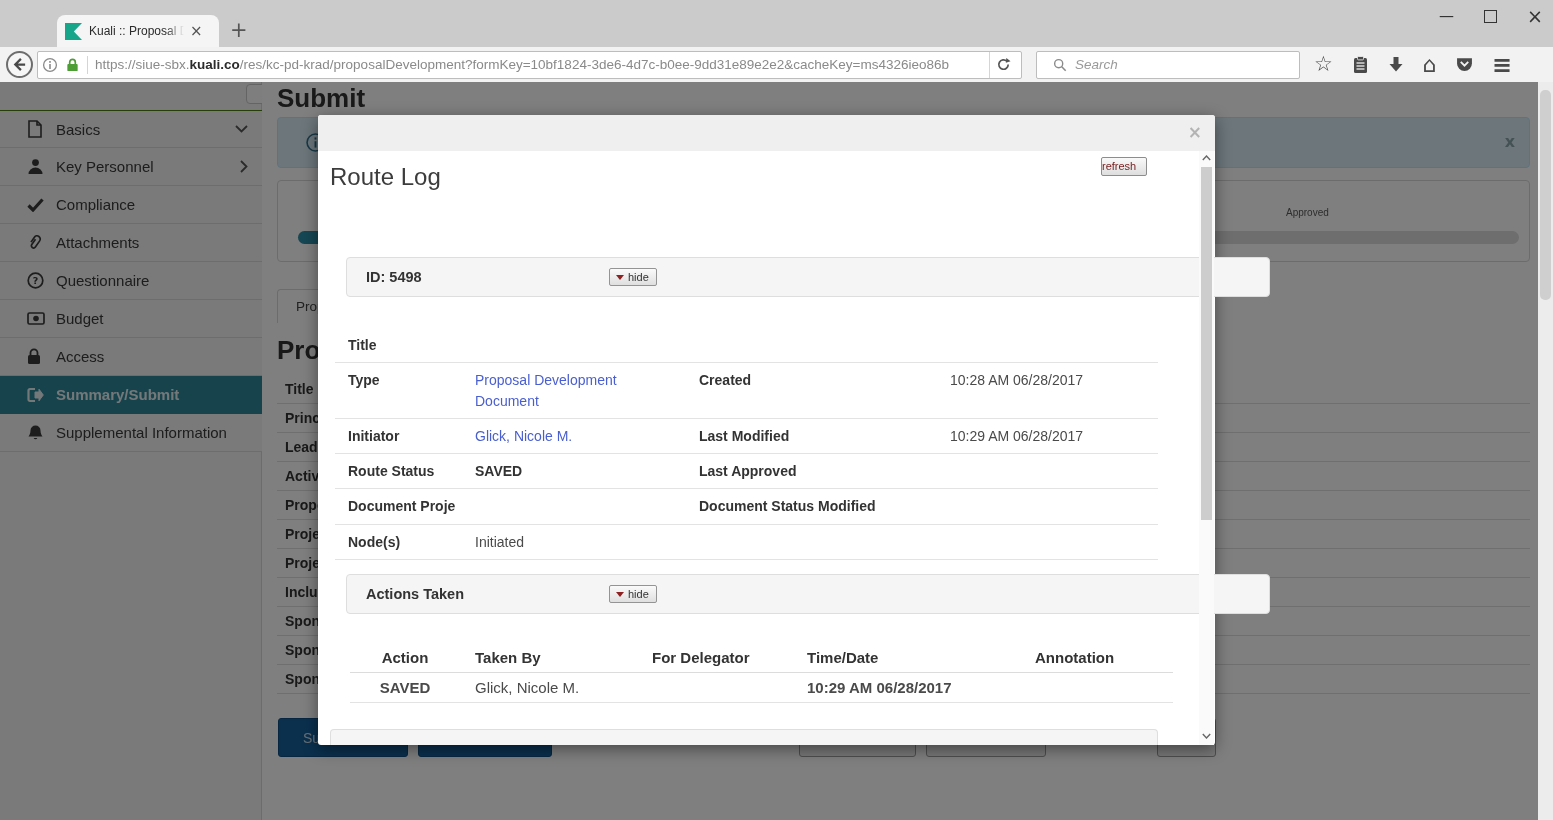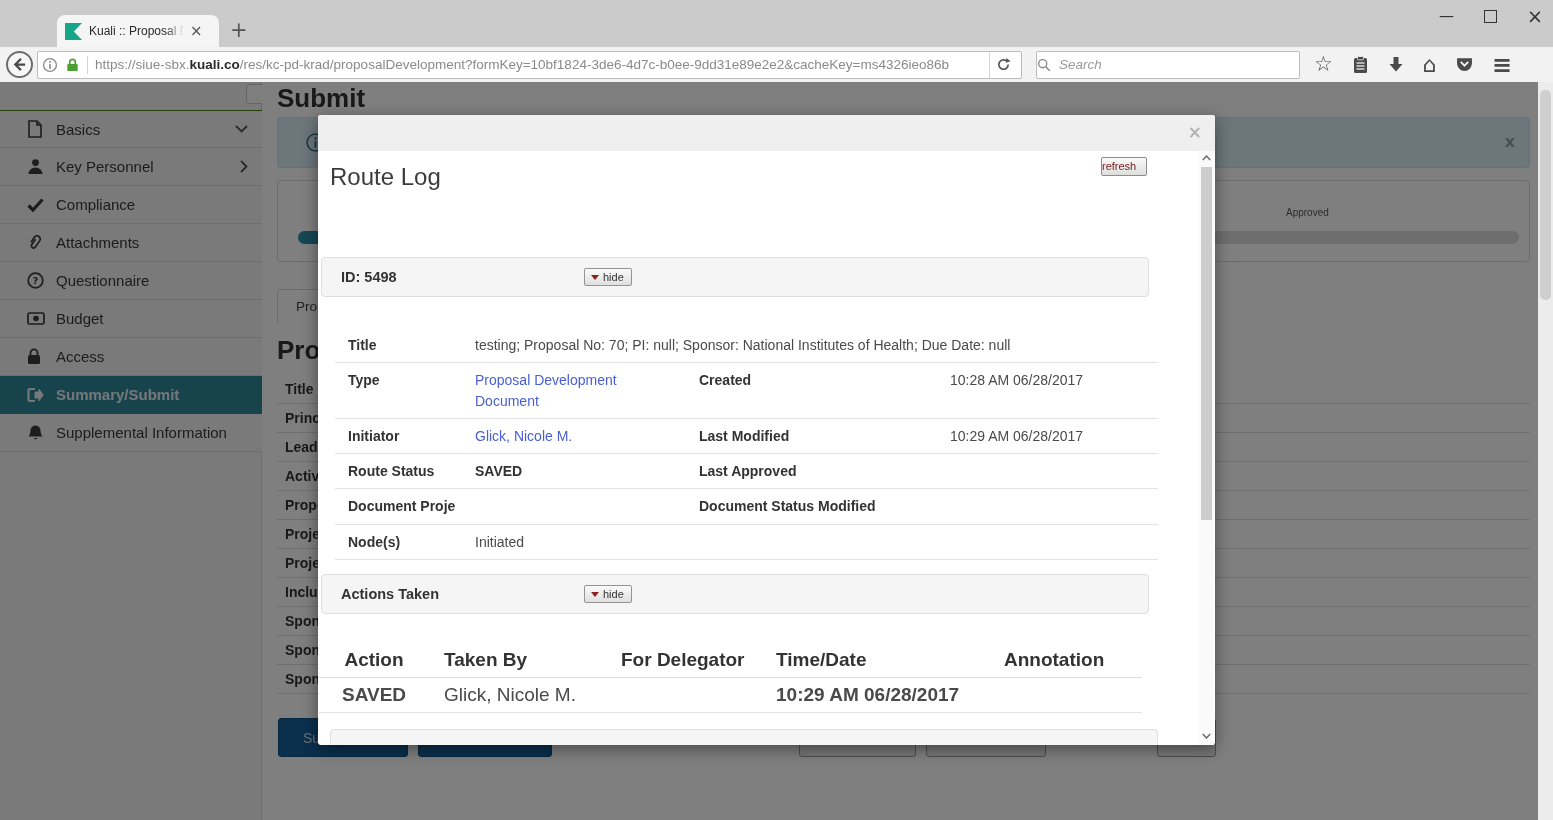--- a/index.html
+++ b/index.html
@@ -25,21 +25,21 @@
              display:flex; align-items:center; }
   .back-btn { width:27px; height:27px; border:2px solid #6d6d6d; border-radius:50%; margin-left:6px;
               display:flex; align-items:center; justify-content:center; background:#f6f6f6; }
   .urlbar { margin-left:4px; width:985px; height:28px; background:#fff; border:1px solid #bdbdbd;
             border-radius:2px; display:flex; align-items:center; padding:0 4px; }
   .urlbar .sep { width:1px; height:18px; background:#d5d5d5; margin:0 7px; }
   .url-text { font-size:13.5px; color:#8a8a8a; white-space:nowrap; overflow:hidden; flex:1; }
   .url-text b { color:#2b2b2b; font-weight:700; }
   .reload-box { display:flex; align-items:center; padding:0 6px; border-left:1px solid #d5d5d5; height:26px; }
   .searchbox { margin-left:14px; width:264px; height:28px; background:#fff; border:1px solid #bdbdbd;
-               border-radius:2px; display:flex; align-items:center; padding:0 0; }
+               border-radius:2px; display:flex; align-items:center; padding:0 16px; }
   .search-ph { font-size:13.5px; color:#9a9a9a; font-style:italic; margin-left:8px; }
   .tb-icons { display:flex; align-items:center; margin-left:14px; gap:19px; }
   .tb-ico { color:#4a4a4a; font-size:19px; line-height:1; display:flex; align-items:center; }
 
   
   .content { position:absolute; left:0; top:82px; width:1553px; height:738px; background:#fff; }
 
   
   .sidebar { position:absolute; left:0; top:0; width:262px; height:738px; background:#f4f4f4;
              border-right:1px solid #d8d8d8; }
@@ -90,41 +90,41 @@
   
   .modal { position:absolute; left:318px; top:33px; width:897px; height:630px; background:#fff; z-index:20;
            border-radius:3px; box-shadow:0 4px 16px rgba(0,0,0,0.45); }
   .modal-head { height:36px; background:#efefef; border-radius:3px 3px 0 0; position:relative; }
   .modal-close { position:absolute; right:13px; top:7px; color:#b3b3b3; font-weight:bold; font-size:17px; }
   .refresh-btn { position:absolute; top:42px; right:68px; width:46px; height:19px;
                  background:linear-gradient(#f9f9f9,#dedede); border:1px solid #8d8d8d; border-radius:2px;
                  font-size:11px; color:#7a2222; line-height:17px; }
   .modal-title { position:absolute; left:12px; top:48px; font-size:24px; font-weight:400; color:#3c3c3c; }
 
-  .sec-panel { position:absolute; left:3px; width:828px; height:40px; background:#f5f5f5;
+  .sec-panel { position:absolute; left:28px; width:924px; height:40px; background:#f5f5f5;
                border:1px solid #dedede; border-radius:4px; display:flex; align-items:center; }
   .sec-panel .sec-label { font-size:14.5px; font-weight:bold; color:#333; margin-left:19px; }
   .hide-btn { position:absolute; left:262px; top:10px; height:18px; padding:0 7px 0 6px;
               background:linear-gradient(#fafafa,#dfdfdf); border:1px solid #949494; border-radius:2px;
               font-size:11px; color:#333; display:flex; align-items:center; gap:4px; }
   .hide-btn .tri { width:0; height:0; border-left:4px solid transparent; border-right:4px solid transparent;
                    border-top:5px solid #8d2020; }
   .id-panel { top:142px; }
   .actions-panel { top:459px; }
 
   .doc-table { position:absolute; left:17px; top:213px; width:823px; font-size:14px; }
   .drow { display:grid; grid-template-columns:140px 211px 264px 1fr; border-bottom:1px solid #e3e3e3;
           padding:7px 0; align-items:start; }
   .drow.span { grid-template-columns:140px 1fr; }
   .dlabel { font-weight:bold; color:#333; text-indent:13px; line-height:1.45; }
   .dvalue { color:#4a4a4a; line-height:1.45; padding-right:16px; }
   .link { color:#4a5fcf; }
   .bold { font-weight:bold; color:#333; }
 
-  .act-table { position:absolute; left:1px; top:528px; width:823px; font-size:19px; }
+  .act-table { position:absolute; left:32px; top:528px; width:823px; font-size:15px; }
   .arow { display:grid; grid-template-columns:110px 175px 160px 220px 1fr; align-items:center;
           border-bottom:1px solid #e3e3e3; padding:6px 0; }
   .arow.head { border-bottom:1px solid #dcdcdc; }
   .acell { color:#4a4a4a; }
   .acell.c1 { text-align:center; }
   .acell.c2 { padding-left:15px; }
   .acell.c3 { padding-left:17px; }
   .acell.c4 { padding-left:12px; }
   .acell.c5 { padding-left:20px; }
   .ahead { font-weight:bold; color:#333; }
@@ -373,21 +373,20 @@
       <span class="sec-label">ID: 5498</span>
       <span class="hide-btn">
         <span class="tri"></span>
         <span>hide</span>
       </span>
     </div>
 
     <div class="doc-table">
       <div class="drow span">
         <div class="dlabel">Title</div>
-        <div class="dvalue">testing; Proposal No: 70; PI: null; Sponsor: National Institutes of Health; Due Date: null</div>
       </div>
       <div class="drow">
         <div class="dlabel">Type</div>
         <div class="dvalue link">Proposal Development Document</div>
         <div class="dlabel">Created</div>
         <div class="dvalue">10:28 AM 06/28/2017</div>
       </div>
       <div class="drow">
         <div class="dlabel">Initiator</div>
         <div class="dvalue link">Glick, Nicole M.</div>

